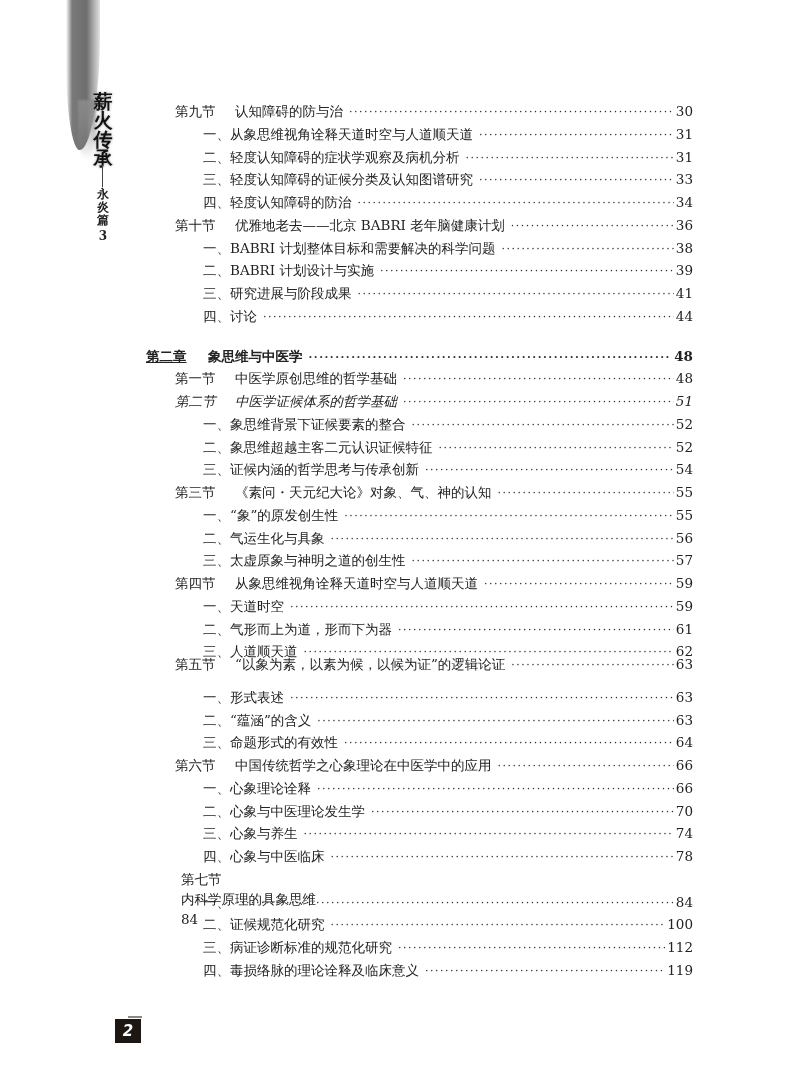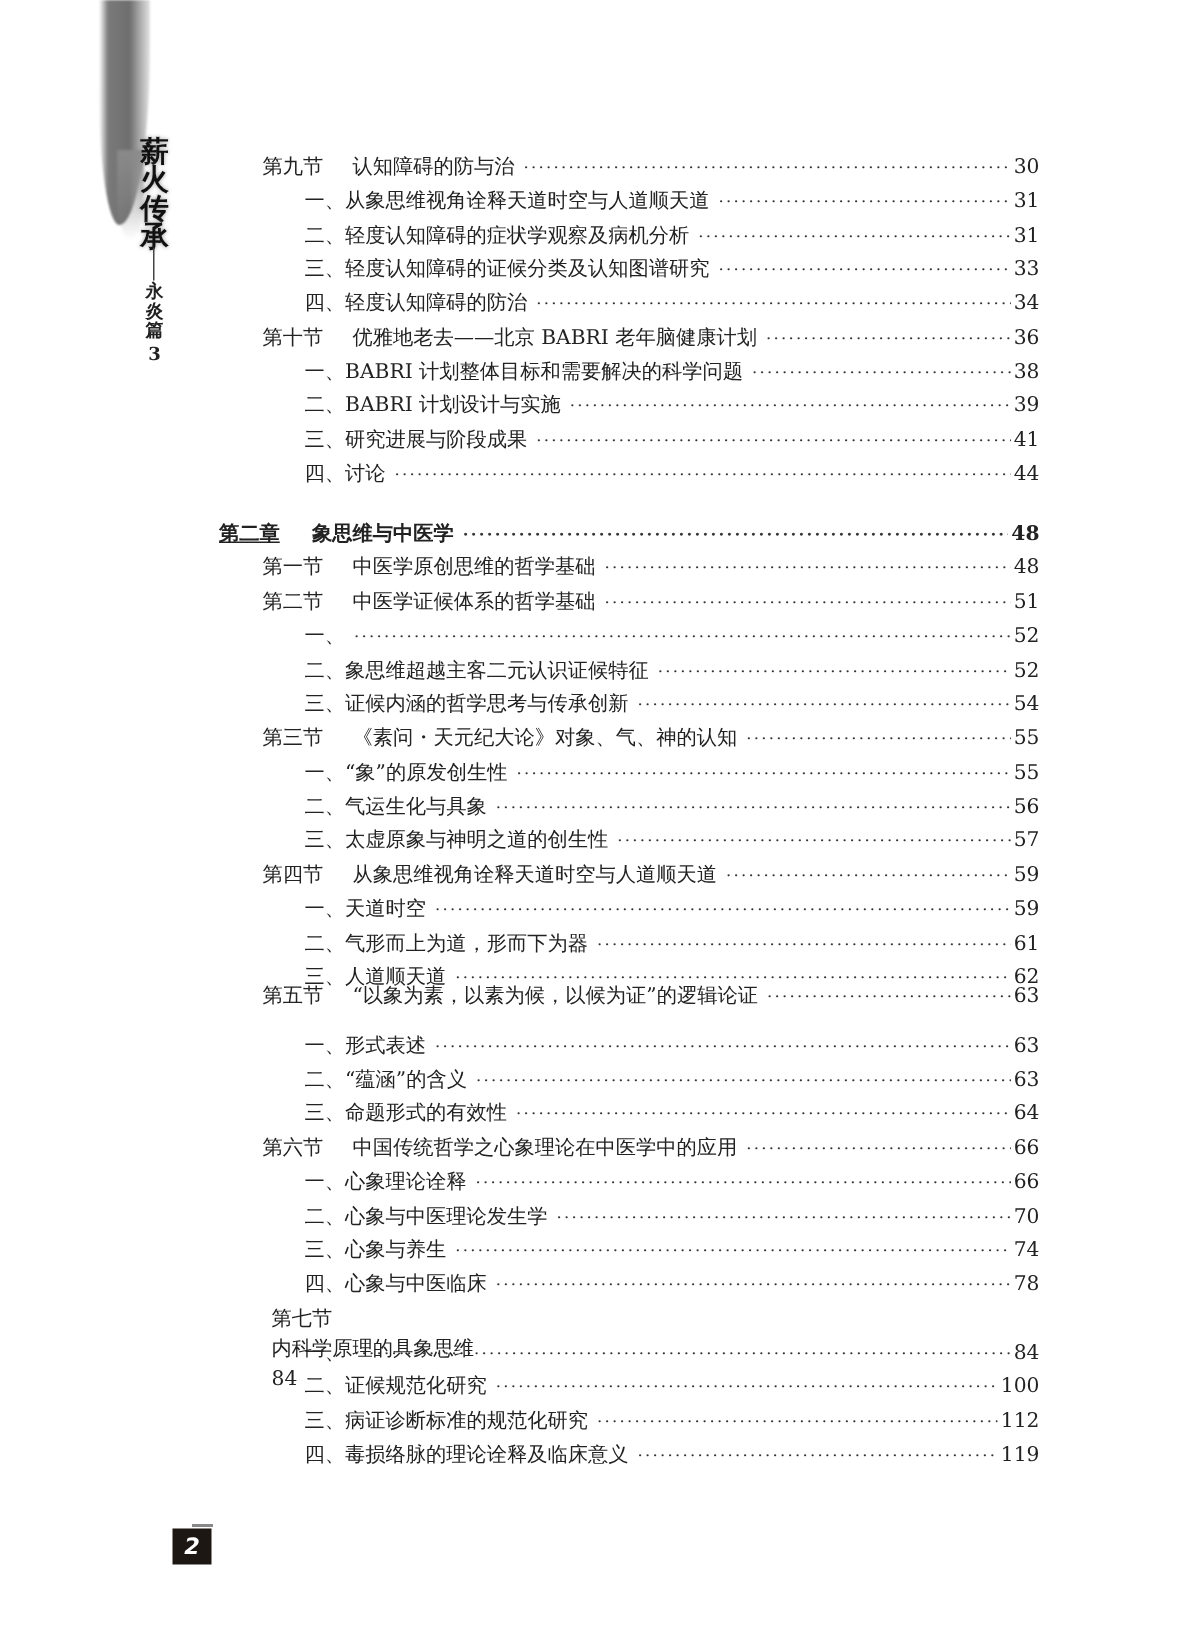--- a/index.html
+++ b/index.html
@@ -148,28 +148,29 @@
       <span class="lbl">象思维与中医学</span>
       <span class="lead"></span>
       <span class="pg">48</span>
     </div>
     <div class="row sec" style="left: 175px; top: 368.25px;">
       <span class="num-prefix">第一节</span>
       <span class="lbl">中医学原创思维的哲学基础</span>
       <span class="lead"></span>
       <span class="pg">48</span>
     </div>
-    <div class="row sec" style="left: 175px; top: 391px;">
+    <div class="row sec" style="left: 175px; top: 391px; font-style: italic;">
       <span class="num-prefix">第二节</span>
       <span class="lbl">中医学证候体系的哲学基础</span>
       <span class="lead"></span>
       <span class="pg">51</span>
     </div>
     <div class="row itm" style="left: 203px; top: 413.75px;">
       <span class="num-prefix">一、</span>
+      <span class="lbl">象思维背景下证候要素的整合</span>
       <span class="lead"></span>
       <span class="pg">52</span>
     </div>
     <div class="row itm" style="left: 203px; top: 436.5px;">
       <span class="num-prefix">二、</span>
       <span class="lbl">象思维超越主客二元认识证候特征</span>
       <span class="lead"></span>
       <span class="pg">52</span>
     </div>
     <div class="row itm" style="left: 203px; top: 459.25px;">

